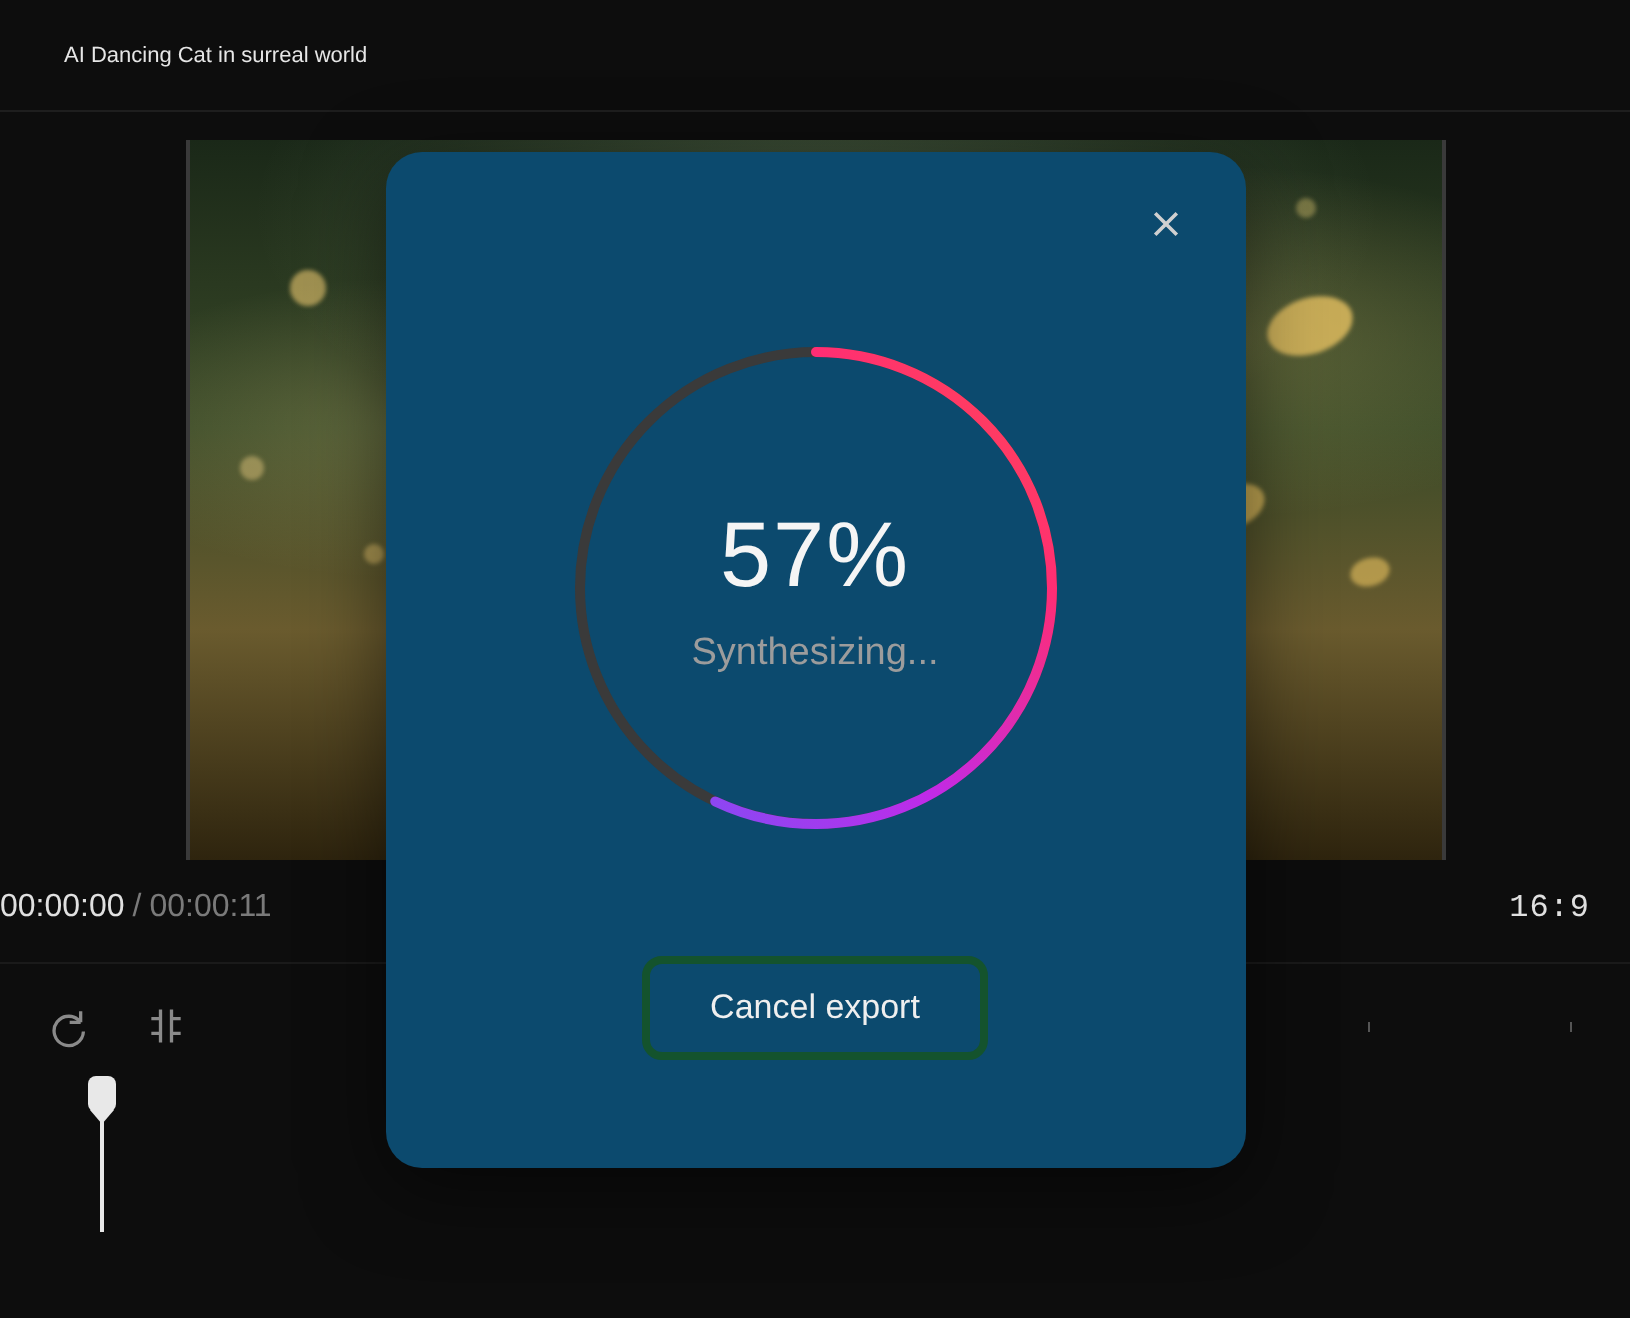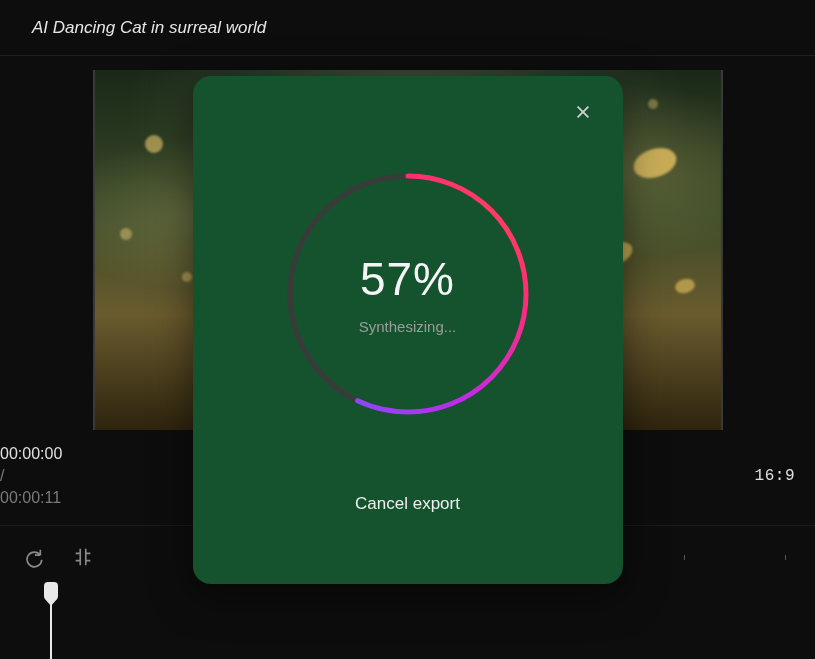--- a/index.html
+++ b/index.html
@@ -13,23 +13,22 @@
     }
     .header {
       height: 56px;
       border-bottom: 1px solid #1e1e1e;
       display: flex;
       align-items: center;
       padding: 0 32px;
     }
     .project-title {
       color: #e6e6e6;
-      font-size: 17px;
+      font-size: 11px;
       font-weight: 500;
-      font-style: italic;
     }
     .preview-area {
       position: relative;
       height: 375px;
       display: flex;
       justify-content: center;
       align-items: flex-start;
       padding-top: 14px;
     }
     .preview-canvas {
@@ -48,21 +47,21 @@
     .bokeh { position:absolute; border-radius:50%; filter: blur(1px); }
     .timebar {
       display: flex;
       justify-content: space-between;
       align-items: center;
       padding: 14px 20px 14px 0;
       font-variant-numeric: tabular-nums;
       font-size: 16px;
       color: #e0e0e0;
     }
-    .time-left { display: flex; gap: 4px; flex-direction: column; }
+    .time-left { display: flex; gap: 4px; }
     .time-total { color: #7a7a7a; }
     .aspect-ratio { color: #e0e0e0; letter-spacing: 0.5px; font-family: Liberation Mono, monospace; }
     .divider { height: 1px; background:#1a1a1a; margin-top: 4px; }
     .toolbar {
       display: flex;
       align-items: center;
       gap: 28px;
       padding: 20px 22px 8px 22px;
       color: #888;
     }
@@ -101,41 +100,41 @@
       border-top:7px solid #e8e8e8;
     }
     .playhead-line {
       width: 2px; height: 60px; background:#e8e8e8;
     }
     
     .modal-backdrop { position: fixed; inset: 0; display:flex; justify-content:center; align-items:center; pointer-events:none; }
     .modal {
       width: 430px;
       height: 508px;
-      background: #14532d;
+      background: #0c4a6e;
       border-radius: 18px;
       position: relative;
       pointer-events:auto;
       box-shadow: 0 10px 40px rgba(0,0,0,0.5);
       display:flex; flex-direction:column; align-items:center;
       padding-top: 88px;
     }
     .close-btn {
       position:absolute;
       top: 22px; right: 26px;
       width: 28px; height: 28px;
       cursor:pointer;
       display:flex; align-items:center; justify-content:center;
     }
     .close-btn svg { stroke:#d0d0d0; stroke-width:2; }
     .ring-wrap { position:relative; width:260px; height:260px; display:flex; align-items:center; justify-content:center; }
     .ring-wrap svg { position:absolute; inset:0; transform: rotate(-90deg); }
     .ring-center { text-align:center; }
     .ring-percent { font-size: 46px; font-weight:400; color:#f5f5f5; letter-spacing:1px; }
-    .ring-status { margin-top:12px; color:#9c9c9c; font-size:15px; }
+    .ring-status { margin-top:12px; color:#9c9c9c; font-size:19px; }
     .cancel-btn {
       margin-top: 54px;
       padding: 12px 30px;
       background: transparent;
       border: 4px solid #14532d;
       border-radius: 10px;
       color: #efefef;
       font-size: 17px;
       cursor:pointer;
     }

